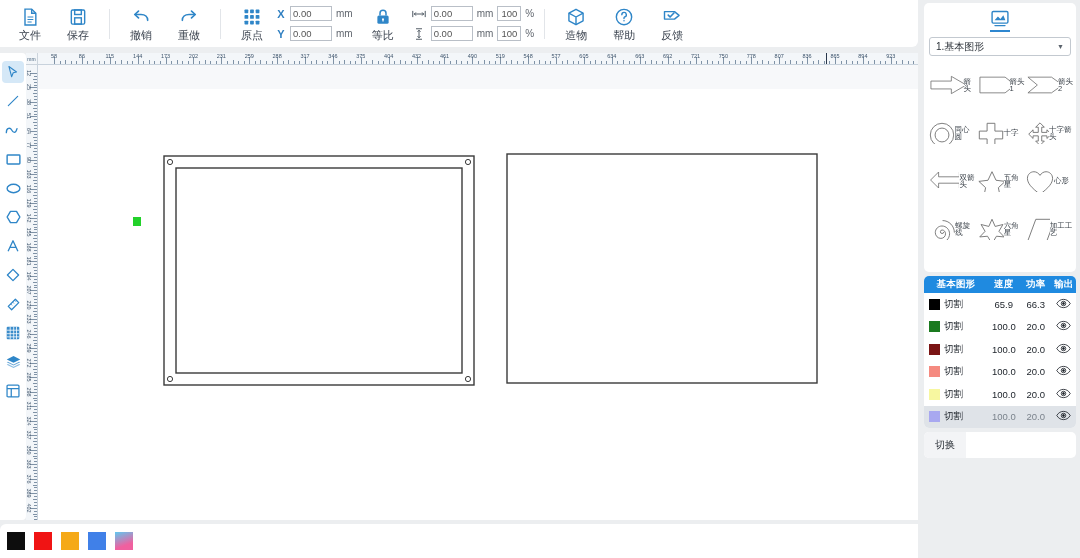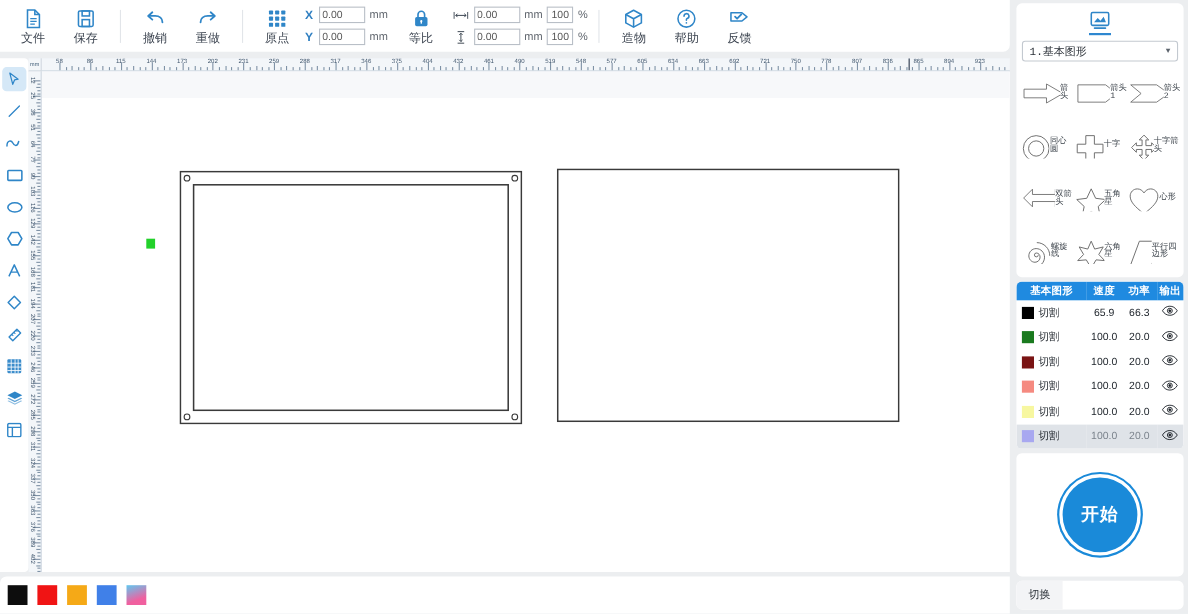--- a/index.html
+++ b/index.html
@@ -92,21 +92,21 @@
   .swatch { width: 18px; height: 18px; cursor: pointer; }
 
   
   .rightpanel {
     position: absolute; right: 0; top: 0; width: 160px; height: 558px;
     background: #eceef0; padding: 3px 4px 4px 4px;
     display: flex; flex-direction: column; gap: 4px;
   }
   .rp-card { background: #ffffff; border-radius: 5px; }
 
-  .shapes-card { padding: 4px 5px 0 5px; flex: 0 0 auto; font-family: Liberation Mono, monospace; }
+  .shapes-card { padding: 4px 5px 20px 5px; flex: 0 0 auto; }
   .rp-tabbar { display: flex; justify-content: center; padding: 3px 0 2px 0; }
   .rp-tab {
     padding-bottom: 3px; border-bottom: 2px solid #2e87d0; cursor: pointer;
     display:flex; align-items:center; justify-content:center;
   }
   .rp-select {
     position: relative; height: 19px; border: 1px solid #c3c9d0; border-radius: 3px;
     background: #fff; display: flex; align-items: center; padding: 0 6px;
     font-size: 10px; color: #2b3138; margin: 3px 0 5px 0; cursor: pointer;
   }
@@ -902,21 +902,21 @@
               </svg>
             </div>
             <div class="shape-cap">六角星</div>
           </div>
           <div class="shape-cell">
             <div class="shape-clip">
               <svg width="30" height="26" viewBox="0 0 34 30">
                 <path d="M11 1.5h22l-10 27H1z" fill="#fff" stroke="#6b6b6b" stroke-width="1"></path>
               </svg>
             </div>
-            <div class="shape-cap">平行四边形</div>
+            <div class="shape-cap">加工工艺</div>
           </div>
         </div>
     </div>
 
     <div class="rp-card table-card">
       <table class="ptbl">
         <thead>
           <tr>
             <th style="width:42%;">基本图形</th>
             <th style="width:21%;">速度</th>
@@ -1012,22 +1012,19 @@
               <td><span class="eye"><svg width="15" height="11" viewBox="0 0 20 13" fill="none" stroke="#1b2027" stroke-width="1.1">
                     <path d="M1 6.5C3.5 2.5 6.6 1 10 1s6.5 1.5 9 5.5C16.5 10.5 13.4 12 10 12S3.5 10.5 1 6.5z"></path>
                     <circle cx="10" cy="6.5" r="3"></circle>
                     <circle cx="10" cy="6.5" r="1.2" fill="#1b2027"></circle>
                   </svg></span></td>
             </tr>
           </tbody>
       </table>
     </div>
 
-    <div class="rp-card start-card">
-      <div class="start-btn">开始</div>
-    </div>
 
     <div class="rp-card status-card">
       <div class="status-right">切换</div>
     </div>
   </div>
 
 </div>
 
 </body></html>

